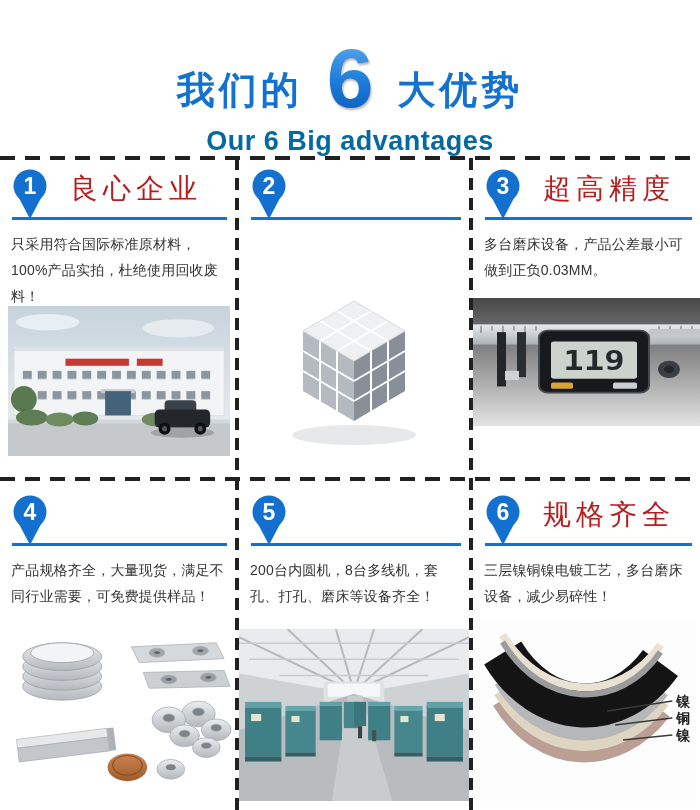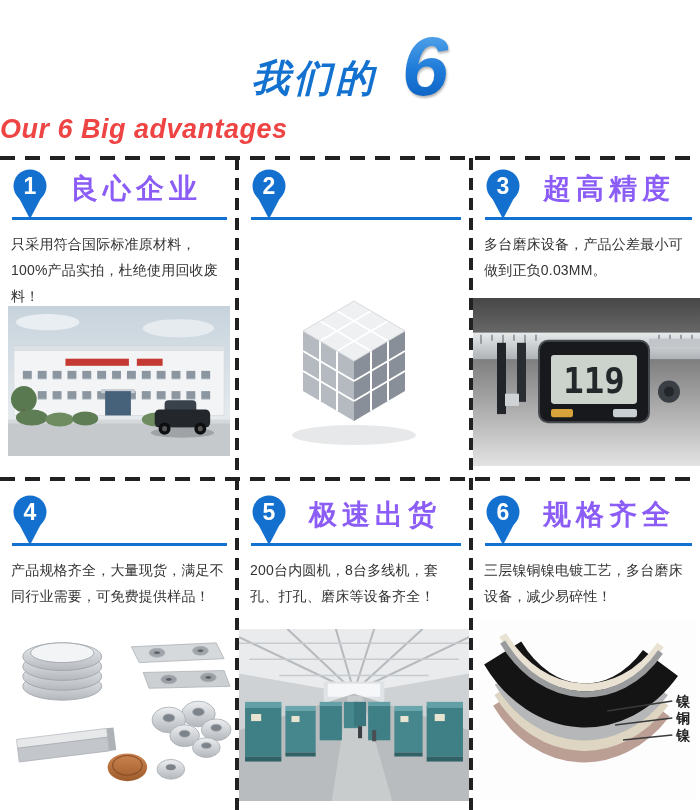--- a/index.html
+++ b/index.html
@@ -2,68 +2,69 @@
 <html><head>
 <meta charset="utf-8">
 <style>
   html,body{margin:0;padding:0;}
   body{
     width:700px;height:810px;position:relative;overflow:hidden;
     background:#ffffff;
     font-family:"Liberation Sans", sans-serif;
   }
   
-  .hdr{position:absolute;top:4px;left:0;right:0;font-style:italic;}
+  .hdr{position:absolute;top:16px;left:0;right:0;text-align:center;}
   .hdr-line{display:flex;justify-content:center;align-items:baseline;gap:24px;padding-top:16px;}
   .t-cn{font-size:38px;font-weight:bold;color:#1371d0;letter-spacing:4px;}
   .t-six{
     font-size:84px;font-weight:bold;line-height:1;
     background:linear-gradient(180deg,#5fadee 0%,#1d7ad8 55%,#0a5cbd 100%);
     -webkit-background-clip:text;background-clip:text;color:transparent;
     filter:drop-shadow(1px 2px 1px rgba(40,40,40,.35));
     transform:translateY(4px);
   }
-  .t-sub{font-size:27px;font-weight:bold;color:#ef4444;margin-top:10px;letter-spacing:.5px;}
+  .t-sub{font-size:27px;font-weight:bold;color:#0369a1;margin-top:10px;letter-spacing:.5px;}
   
   .dash-h{position:absolute;height:4px;left:0;right:0;
     background:repeating-linear-gradient(90deg,#212121 0 15px,transparent 15px 25px);}
   .dash-v{position:absolute;width:4px;top:158px;bottom:0;
     background:repeating-linear-gradient(180deg,#212121 0 12px,transparent 12px 20px);}
   #dh-top{top:156px;} #dh-mid{top:477px;}
   #dv-1{left:235px;} #dv-2{left:469px;}
   
   .cell{position:absolute;}
   #c1{left:0;top:160px;width:235px;height:317px;}
   #c2{left:239px;top:160px;width:230px;height:317px;}
   #c3{left:473px;top:160px;width:227px;height:317px;}
   #c4{left:0;top:481px;width:235px;height:329px;}
   #c5{left:239px;top:481px;width:230px;height:329px;}
   #c6{left:473px;top:481px;width:227px;height:329px;}
   .head{display:flex;align-items:flex-start;gap:22px;
     margin:8px 8px 0 12px;height:49px;border-bottom:3px solid #1371d0;overflow:visible;}
   .row2 .head{margin-top:13px;}
   .badge{flex:0 0 36px;width:36px;height:52px;margin-top:1px;}
-  .title{font-size:28px;font-weight:bold;color:#8b5cf6;letter-spacing:5px;line-height:42px;white-space:nowrap;}
+  .title{font-size:28px;font-weight:normal;color:#b91c1c;letter-spacing:5px;line-height:42px;white-space:nowrap;}
   .desc{margin:11px 8px 0 11px;font-size:14px;line-height:26px;color:#333;letter-spacing:.2px;}
   .il{position:absolute;}
   .il svg{display:block;width:100%;height:100%;}
   #il1{left:8px;right:5px;top:146px;height:150px;}
   #il2{left:40px;top:133px;width:150px;height:165px;}
-  #il3{left:0;right:0;top:138px;height:168px;}
+  #il3{left:0;right:0;top:138px;height:128px;}
   #il4{left:5px;right:3px;top:148px;height:166px;}
   #il5{left:0;right:0;top:148px;height:172px;}
   #il6{left:6px;right:4px;top:138px;height:182px;}
 </style>
 </head>
 <body>
 
 <div class="hdr">
   <div class="hdr-line">
     <span class="t-cn">我们的</span>
     <span class="t-six">6</span>
+    <span class="t-cn">大优势</span>
   </div>
   <div class="t-sub">Our 6 Big advantages</div>
 </div>
 
 <div class="dash-h" id="dh-top"></div>
 <div class="dash-h" id="dh-mid"></div>
 <div class="dash-v" id="dv-1"></div>
 <div class="dash-v" id="dv-2"></div>
 
 <div class="cell" id="c1">
@@ -270,21 +271,20 @@
   </div>
 </div>
 
 <div class="cell row2" id="c5">
   <div class="head">
     <svg class="badge" viewBox="0 0 36 52">
       <path d="M7,29 L18,50 L29,29 Z" fill="#1470cf"></path>
       <circle cx="18" cy="17" r="16.5" fill="#1470cf"></circle>
       <text x="18" y="25" text-anchor="middle" font-size="23" font-weight="bold" fill="#fff">5</text>
     </svg>
-    <span class="title">极速出货</span>
   </div>
   <div class="desc">200台内圆机，8台多线机，套孔、打孔、磨床等设备齐全！</div>
   <div class="il" id="il5">
     <svg viewBox="0 0 228 170" preserveAspectRatio="none">
       <rect width="228" height="170" fill="#cfd2d4"></rect>
       <polygon points="0,0 228,0 228,44 114,64 0,44" fill="#e9ebed"></polygon>
       <g stroke="#b7babd" stroke-width="2" fill="none">
         <path d="M114,62 L0,8"></path>
           <path d="M114,62 L48,0"></path>
           <path d="M114,62 L96,0"></path>

